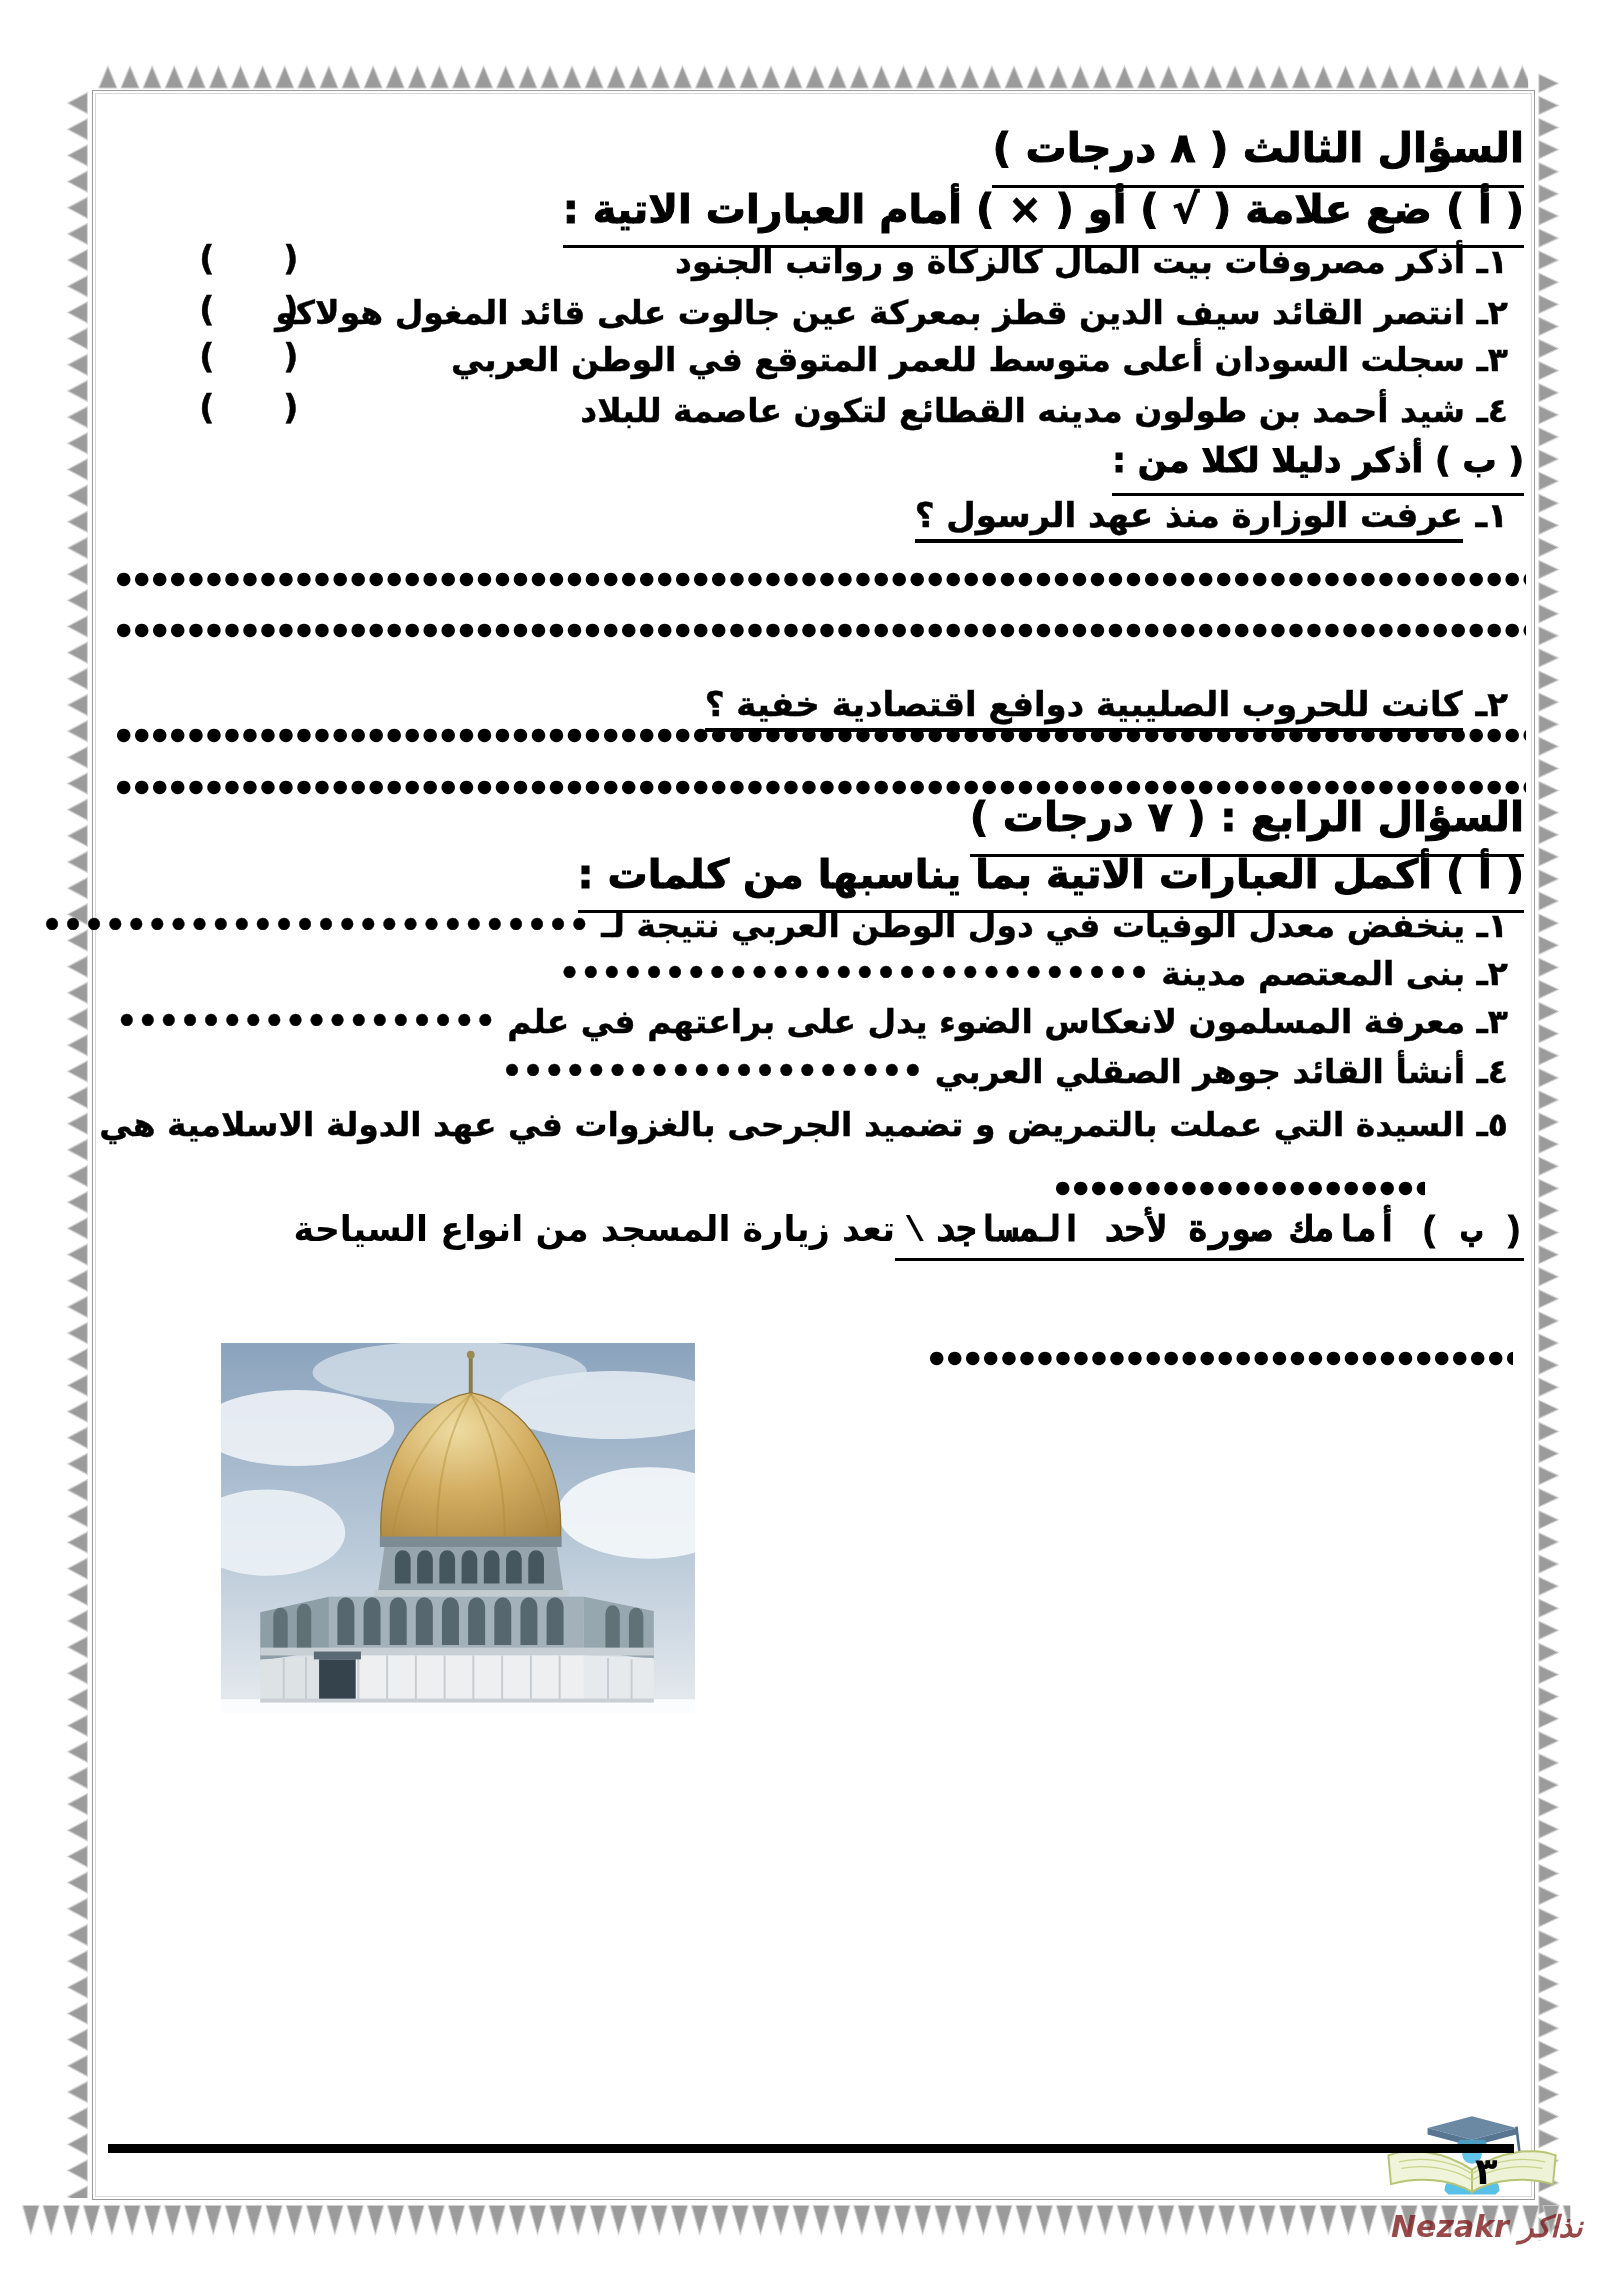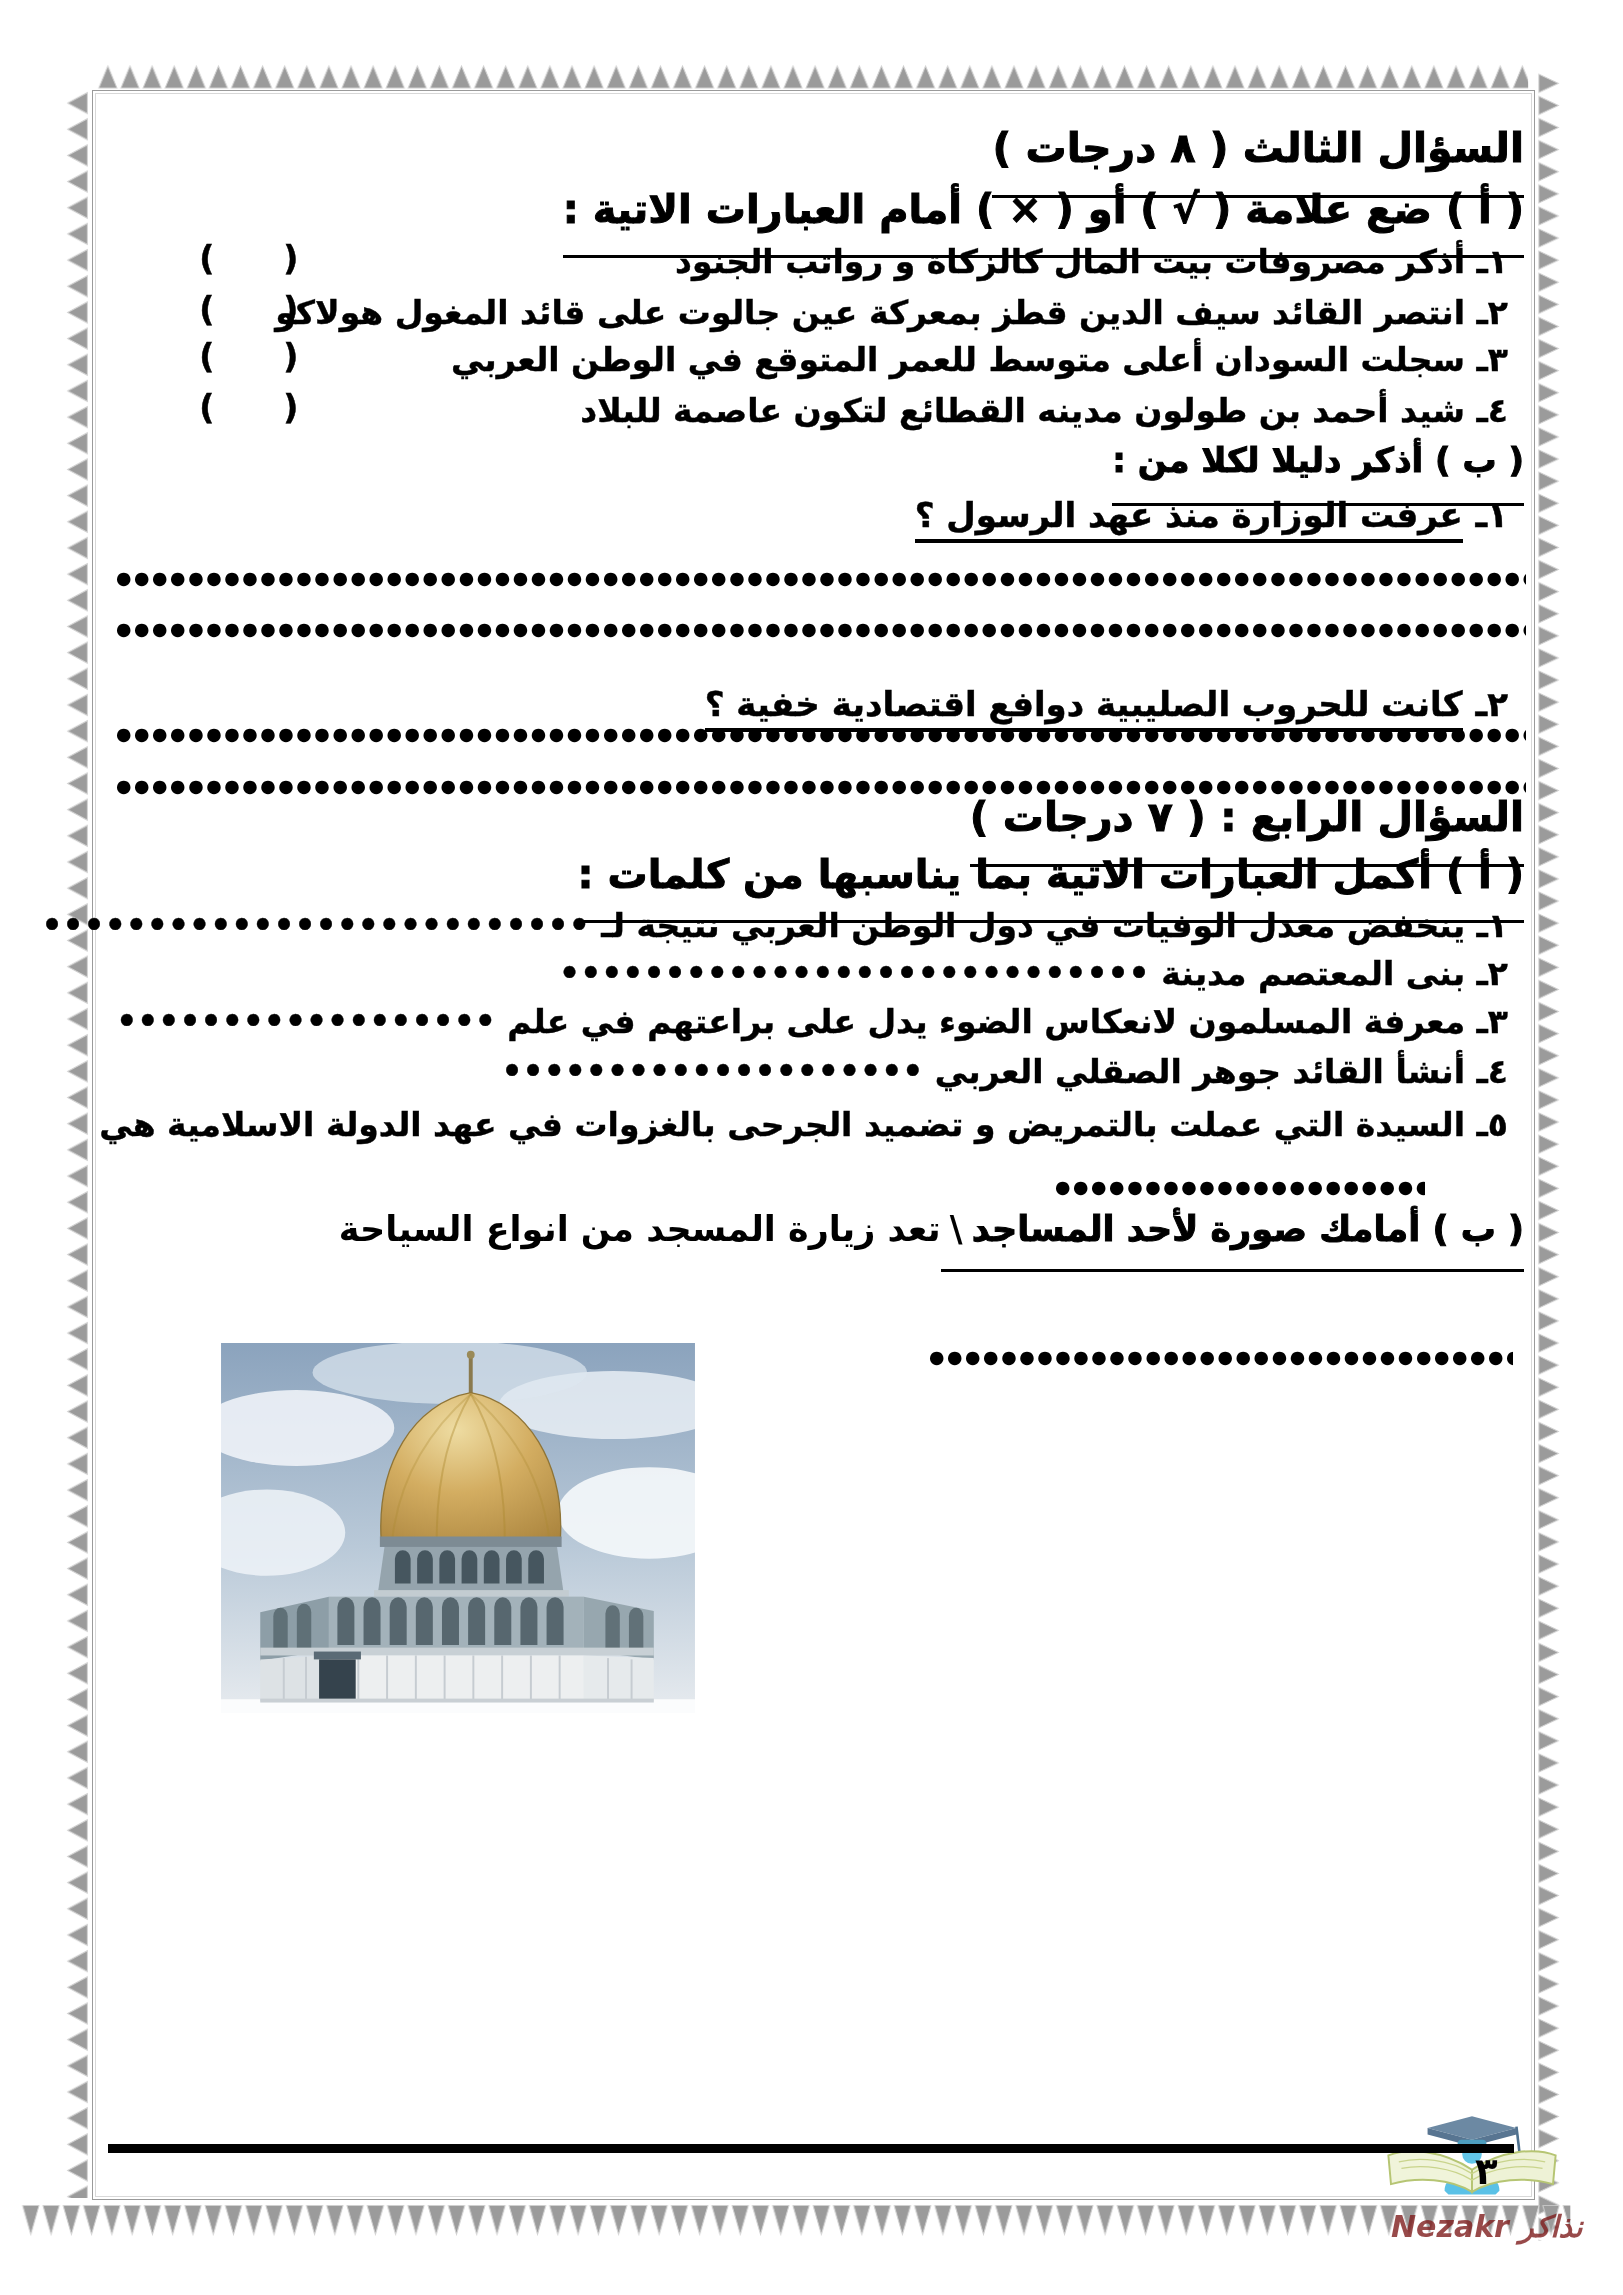--- a/index.html
+++ b/index.html
@@ -5,21 +5,21 @@
   html,body{margin:0;padding:0;background:#fff;}
   .page{position:relative;width:1623px;height:2295px;background:#ffffff;overflow:hidden;
         font-family:"DejaVu Sans",sans-serif;direction:rtl;color:#000;}
   
   .tri{position:absolute;z-index:1;}
   .frame{position:absolute;left:92px;top:90px;width:1441px;height:2108px;
          border:1.3px solid #9a9a9a;outline:1.3px solid #d8d8d8;outline-offset:-4.6px;z-index:1;}
   
   .h{position:absolute;right:99px;text-align:right;white-space:nowrap;z-index:3;font-weight:bold;}
   .ornate{-webkit-text-stroke:1px #000;letter-spacing:0;}
-  .ul{display:inline-block;border-bottom:3.9px solid #000;padding-bottom:23px;}
+  .ul{display:inline-block;border-bottom:3.9px solid #000;padding-bottom:13px;}
   .sz1{font-size:41px;}
   .sz2{font-size:40px;}
   .sz3{font-size:34px;}
   
   .stmt{position:absolute;right:115px;left:196px;font-size:33px;font-weight:bold;
         -webkit-text-stroke:0.4px #000;text-align:right;z-index:3;}
   .slot{position:absolute;left:3.3px;top:-2.6px;white-space:pre;direction:ltr;-webkit-text-stroke:0.5px #000;}
   
   .qline{position:absolute;right:115px;font-size:34px;font-weight:bold;
          -webkit-text-stroke:0.5px #000;white-space:nowrap;z-index:3;}
@@ -30,21 +30,21 @@
           letter-spacing:2.6px;white-space:nowrap;overflow:hidden;direction:ltr;text-align:left;z-index:3;}
   .i5dots{position:absolute;right:198px;width:370px;font-size:17.7px;font-weight:bold;letter-spacing:2.6px;
           white-space:nowrap;overflow:hidden;direction:ltr;text-align:left;z-index:3;}
   .shortdots{position:absolute;left:929px;width:584px;font-size:17.7px;font-weight:bold;letter-spacing:2.6px;
           white-space:nowrap;overflow:hidden;direction:ltr;text-align:left;z-index:3;}
   
   .fitem{position:absolute;right:115px;font-size:33px;font-weight:bold;
          -webkit-text-stroke:0.4px #000;white-space:nowrap;z-index:3;}
   
   .mline{position:absolute;right:99px;font-size:35px;font-weight:bold;white-space:nowrap;z-index:3;}
-  .mul{display:inline-block;border-bottom:3.9px solid #000;padding-bottom:20px;}
+  .mul{display:inline-block;border-bottom:3.9px solid #000;padding-bottom:6px;font-family:Liberation Mono, monospace;}
   .mdecor{-webkit-text-stroke:1px #000;}
   .msep{padding:0 9.2px;}
   .photo{position:absolute;left:221px;top:1343px;width:474px;height:370px;z-index:2;}
   .blackline{position:absolute;left:108px;top:2144px;width:1406px;height:8.5px;background:#000;z-index:5;}
   .logo{position:absolute;left:1374px;top:2107px;width:196px;height:98px;z-index:4;}
   .pagenum{position:absolute;left:1475px;top:2150px;font-size:37px;font-weight:bold;z-index:6;}
   .watermark{position:absolute;left:1391px;top:2209px;font-size:30px;font-weight:bold;font-style:italic;
              color:#7f1d1d;opacity:0.8;z-index:6;direction:rtl;white-space:nowrap;}
 </style>
 </head>

